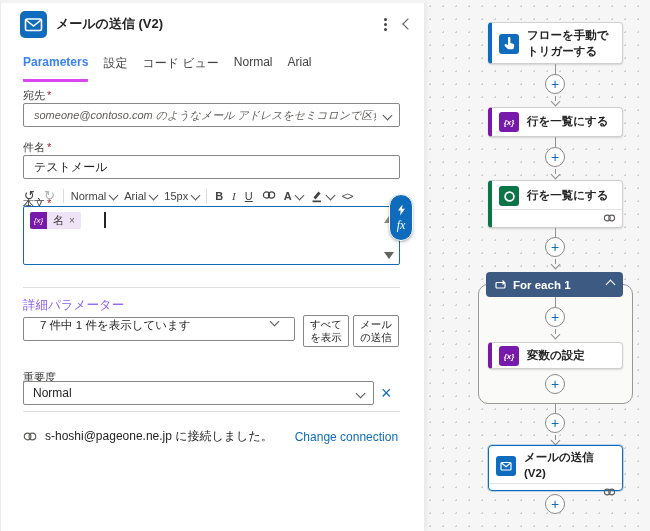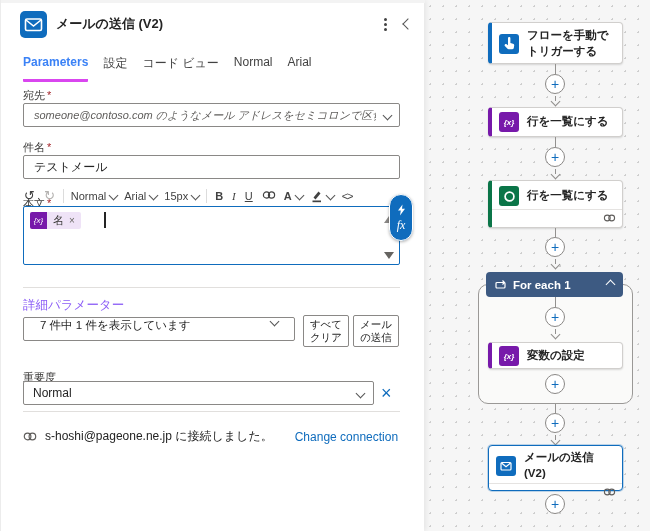--- a/index.html
+++ b/index.html
@@ -215,21 +215,21 @@
       <span class="fx-label">fx</span>
     </div>
 
     <div class="divider" style="top:287px;"></div>
 
     <div class="adv-label">詳細パラメーター</div>
     <div class="adv-drop">
       <span>7 件中 1 件を表示しています</span>
       <span class="chev"></span>
     </div>
-    <button class="adv-btn" style="left:302px;">すべてクリア</button>
+    <button class="adv-btn" style="left:302px;">すべてを表示</button>
     <button class="adv-btn" style="left:352px;">メールの送信</button>
 
     <div class="imp-label">重要度</div>
     <div class="imp-drop">
       <span>Normal</span>
       <span class="chev"></span>
     </div>
     <span class="imp-clear">×</span>
 
     <div class="divider" style="top:411px;"></div>

